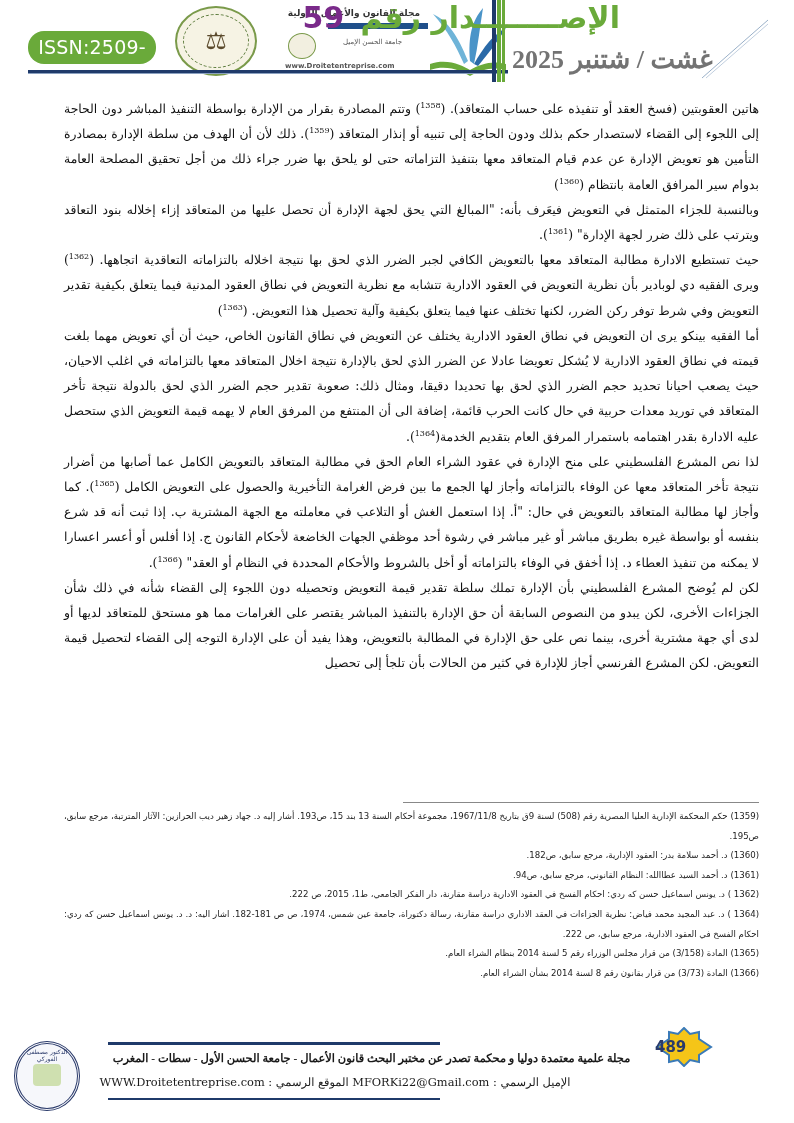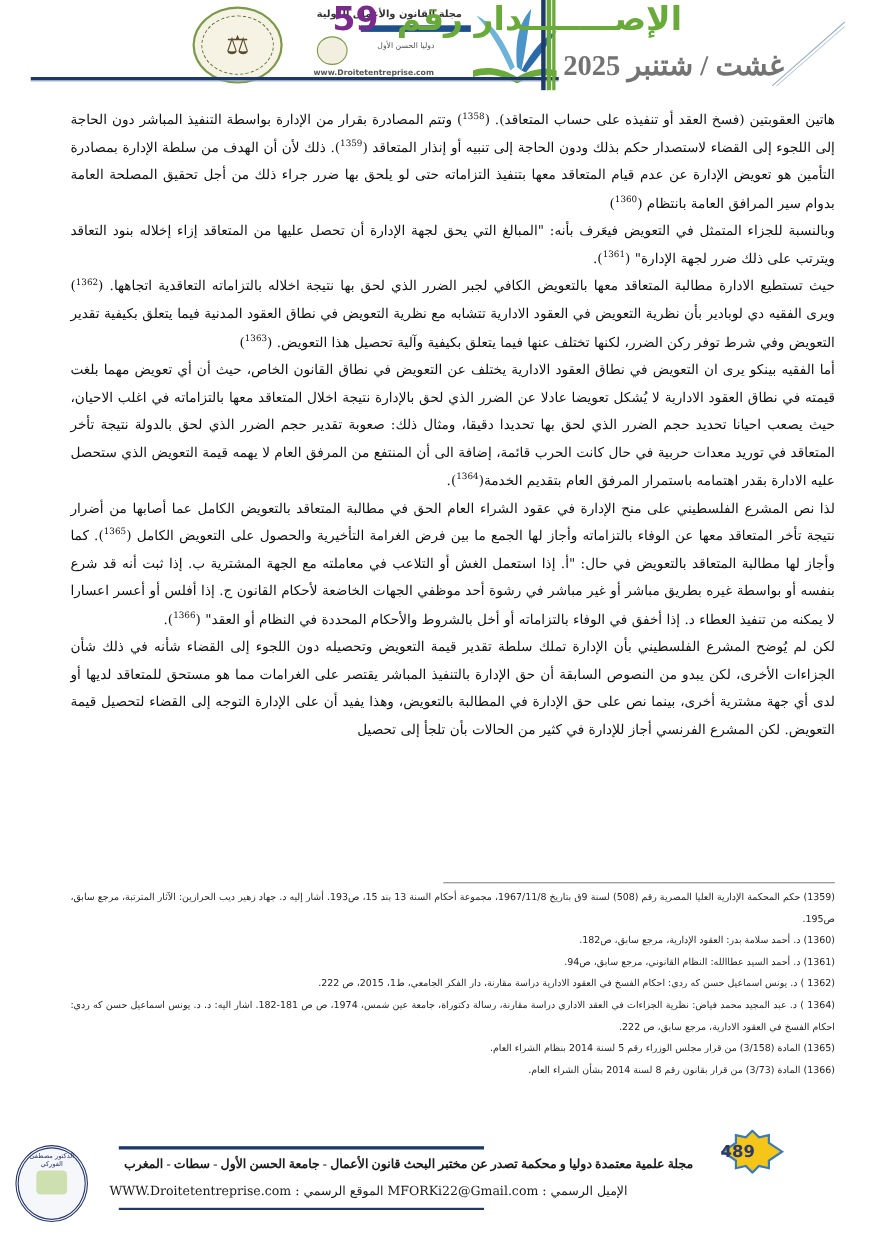--- a/index.html
+++ b/index.html
@@ -50,31 +50,32 @@
   .page-badge svg { position:absolute; left:0; top:0; }
   .page-badge .pnum { position:absolute; left:0; top:0; width:58px; height:40px; line-height:40px; font-family:"DejaVu Sans", sans-serif; font-weight:bold; font-size:15px; color:#2a3a6a; }
   .seal { position:absolute; left:14px; top:1041px; width:60px; height:64px; border-radius:50%; border:3px double #2a3a6a; background:#f6f7fb; }
   .seal .inner { position:absolute; left:16px; top:20px; width:28px; height:22px; border-radius:4px; background:#cfe0b0; }
   .seal .txt { position:absolute; left:4px; right:4px; top:4px; font-size:6px; text-align:center; color:#2a3a6a; direction:rtl; }
 </style>
 </head>
 <body>
 
 <div class="header">
+  <div class="issn">ISSN:2509-0291</div>
 
   <div class="lab-logo">
     <div class="ring"></div>
     <span class="scale">⚖</span>
   </div>
 
   <div class="journal-logo">
     <div class="jtitle">مجلة القانون والأعمال الدولية</div>
     <div class="jbar"></div>
     <div class="mini-seal"></div>
-    <div class="univ">دوليا الحسن الأول</div>
+    <div class="univ">جامعة الحسن الإميل</div>
     <div class="jsite">www.Droitetentreprise.com</div>
     <svg class="book" viewBox="0 0 80 70">
       <path d="M40 55 C30 30 20 15 5 8 C20 25 28 40 36 58 Z" fill="#6fb4d8"></path>
       <path d="M42 55 C40 30 44 15 55 2 C52 20 50 40 46 58 Z" fill="#4a94c8"></path>
       <path d="M46 58 C56 40 66 28 78 22 C70 35 60 48 50 60 Z" fill="#2a6aa8"></path>
       <path d="M2 58 C20 52 35 60 42 64 C52 58 65 54 78 58 L78 64 C65 60 52 64 42 70 C35 66 20 58 2 64 Z" fill="#6aaa3a"></path>
     </svg>
   </div>
 
   <div class="header-rule"></div>

